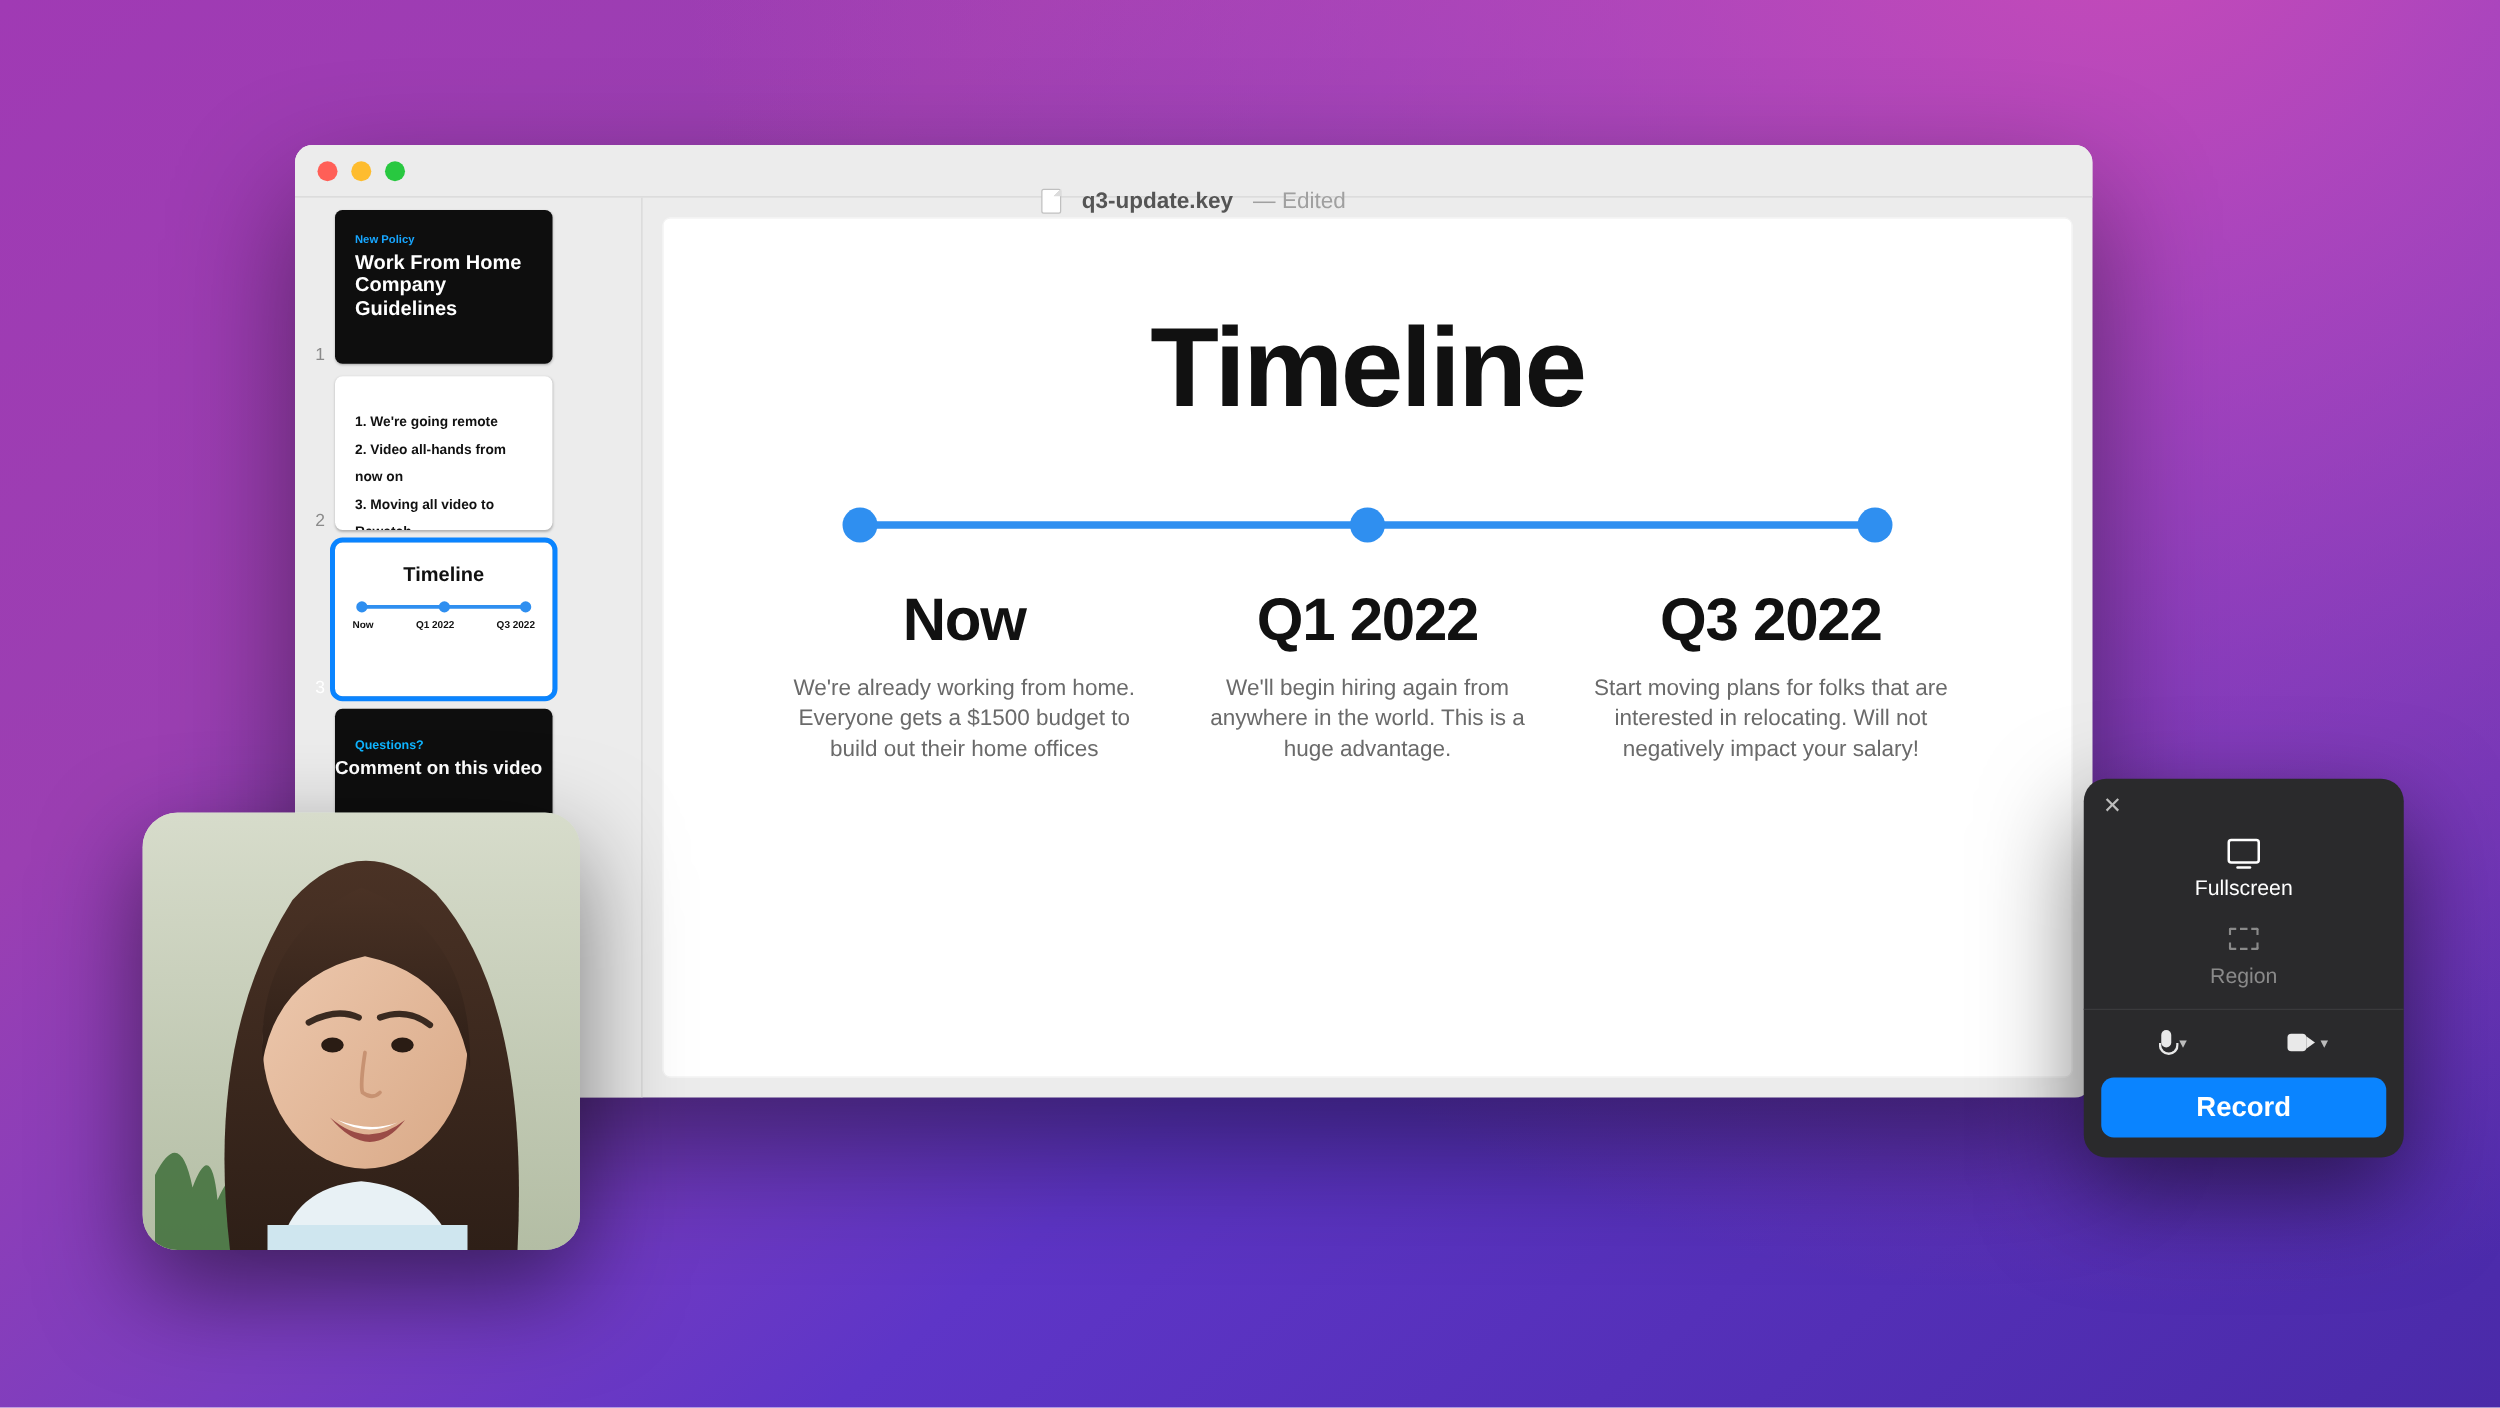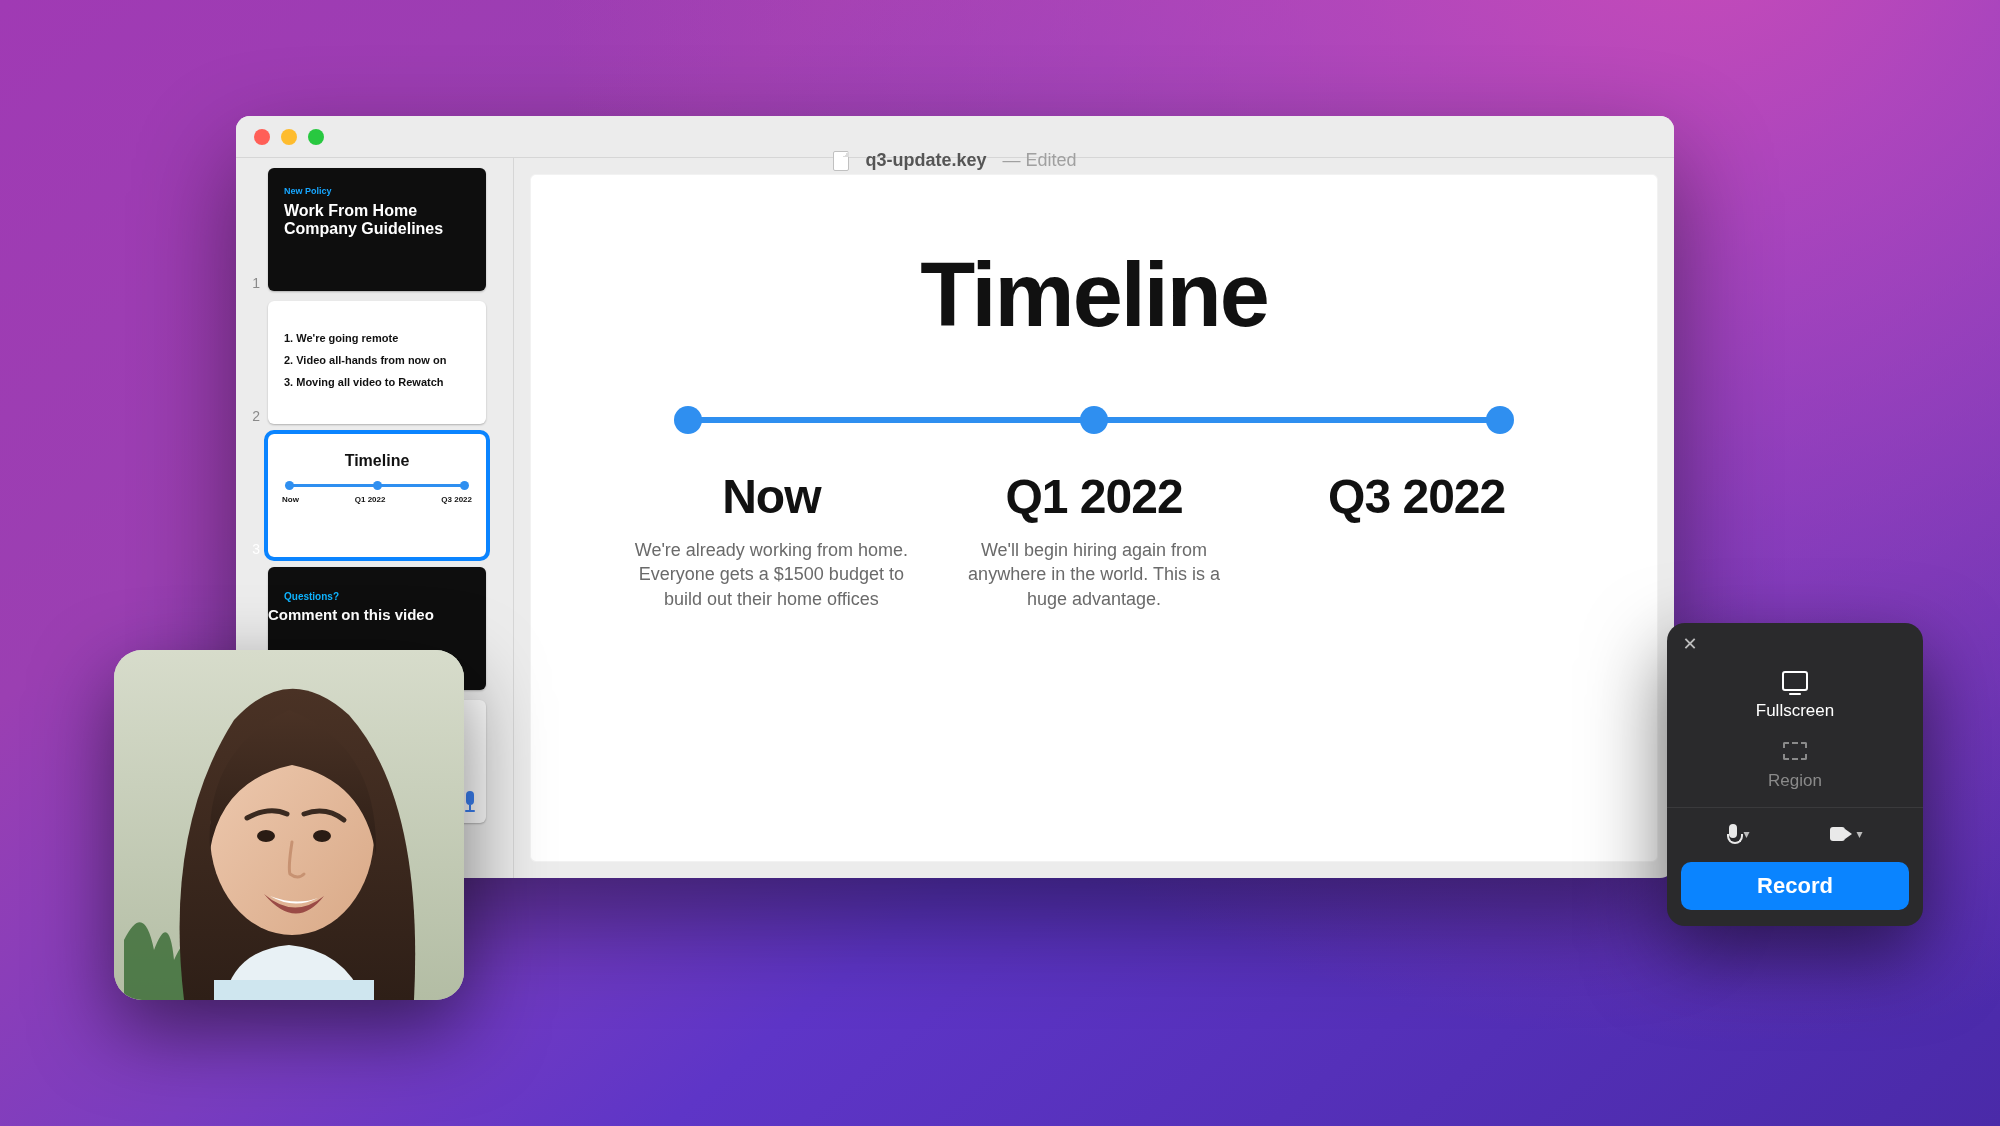--- a/index.html
+++ b/index.html
@@ -49,21 +49,21 @@
     width: 278px;
     background:#ececec;
     border-right:1px solid #d6d6d6;
     padding: 10px 8px 10px 0;
     overflow:hidden;
   }
   .slide-row { display:flex; align-items:flex-end; margin-bottom:10px; }
   .slide-num { width:32px; text-align:right; padding-right:8px; font-size:14px; color:#8a8a8a; }
   .slide-row.selected .slide-num { color:#fff; }
   .thumb {
-    width: 218px; height: 123px;
+    width: 174px; height: 123px;
     border-radius: 6px;
     background:#fff;
     box-shadow: 0 1px 2px rgba(0,0,0,.25);
     overflow:hidden;
     position:relative;
   }
   .slide-row.selected .thumb { outline:4px solid #0a84ff; outline-offset:0; }
   .thumb.dark { background:#0e0e0e; color:#fff; }
   .th-pad { padding:18px 16px; }
   .th-eyebrow { color:#17a6ff; font-size:9px; font-weight:700; margin-bottom:6px; }
@@ -266,20 +266,21 @@
           <div class="tl-col">
             <h2>Now</h2>
             <p>We're already working from home. Everyone gets a $1500 budget to build out their home offices</p>
           </div>
           <div class="tl-col">
             <h2>Q1 2022</h2>
             <p>We'll begin hiring again from anywhere in the world. This is a huge advantage.</p>
           </div>
           <div class="tl-col">
             <h2>Q3 2022</h2>
+            <p>Start moving plans for folks that are interested in relocating. Will not negatively impact your salary!</p>
           </div>
         </div>
       </div>
     </div>
 
   </div>
 </div>
 
 <div class="webcam">
   <svg viewBox="0 0 350 350">

